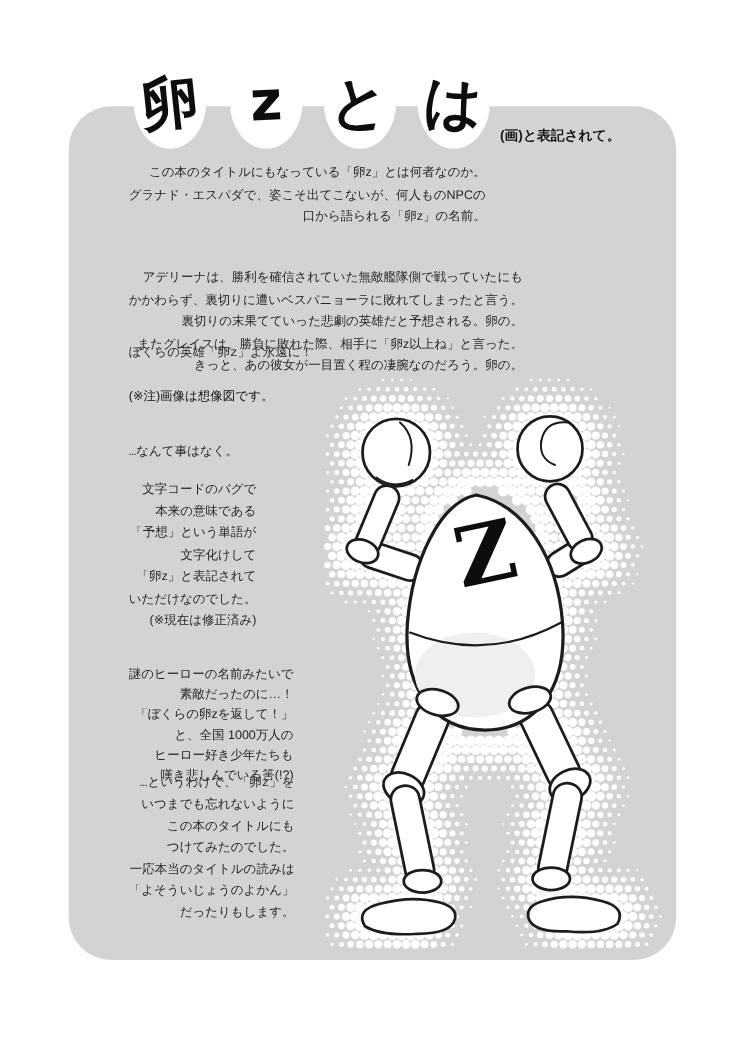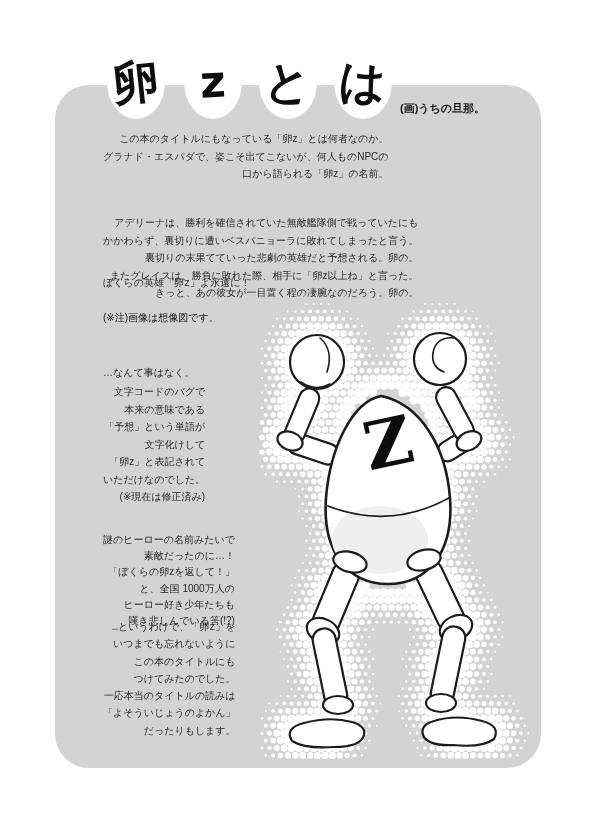--- a/index.html
+++ b/index.html
@@ -28,21 +28,21 @@
     position:absolute;left:400px;top:101px;font-size:11px;font-weight:bold;color:#161616;
   }
   .para{
     position:absolute;left:103px;white-space:pre-line;color:#262626;
     font-size:10px;line-height:17.5px;letter-spacing:0px;text-align:right;
   }
   .b1{top:130px;}
   .b2{top:214px;}
   .b3a{top:275px;font-family:Liberation Mono, monospace;}
   .b3b{top:309px;font-weight:normal;color:#111111;}
-  .b4{top:364px;}
+  .b4{top:354px;font-family:Liberation Mono, monospace;}
   .b5{top:383px;}
   .b6{top:532px;line-height:16.2px;}
   .b7{top:619px;line-height:17.3px;font-family:Liberation Mono, monospace;}
 </style>
 </head>
 <body>
 
 <div class="panel"></div>
 
 <svg id="illu" width="600" height="834" viewBox="0 0 600 834">
@@ -1479,21 +1479,21 @@
 <div class="title-egg egg2">
   <span>z</span>
 </div>
 <div class="title-egg egg3">
   <span>と</span>
 </div>
 <div class="title-egg egg4">
   <span>は</span>
 </div>
 
-<div class="credit">(画)うちの旦那。</div>
+<div class="credit">(画)と表記されて。</div>
 
 <div class="para b1">この本のタイトルにもなっている「卵z」とは何者なのか。
 グラナド・エスパダで、姿こそ出てこないが、何人ものNPCの
 口から語られる「卵z」の名前。</div>
 <div class="para b2">アデリーナは、勝利を確信されていた無敵艦隊側で戦っていたにも
 かかわらず、裏切りに遭いベスパニョーラに敗れてしまったと言う。
 裏切りの末果てていった悲劇の英雄だと予想される。卵の。
 またグレイスは、勝負に敗れた際、相手に「卵z以上ね」と言った。
 きっと、あの彼女が一目置く程の凄腕なのだろう。卵の。</div>
 <div class="para b3a">ぼくらの英雄「卵z」よ永遠に！</div>

